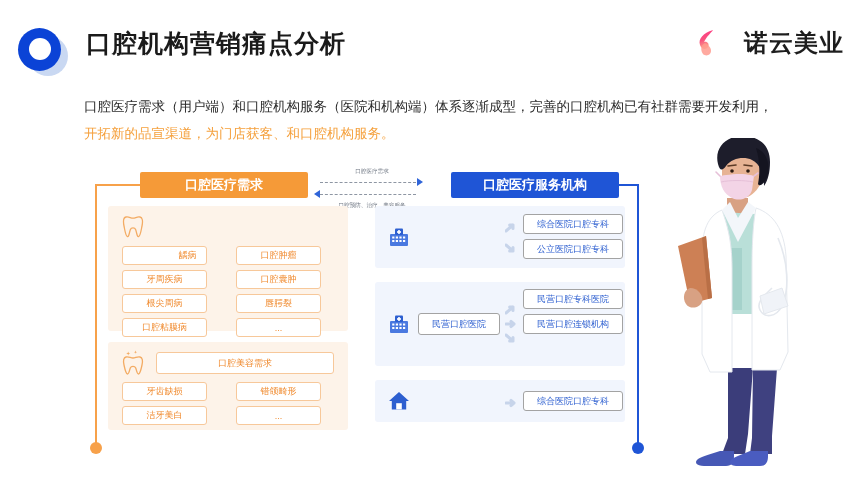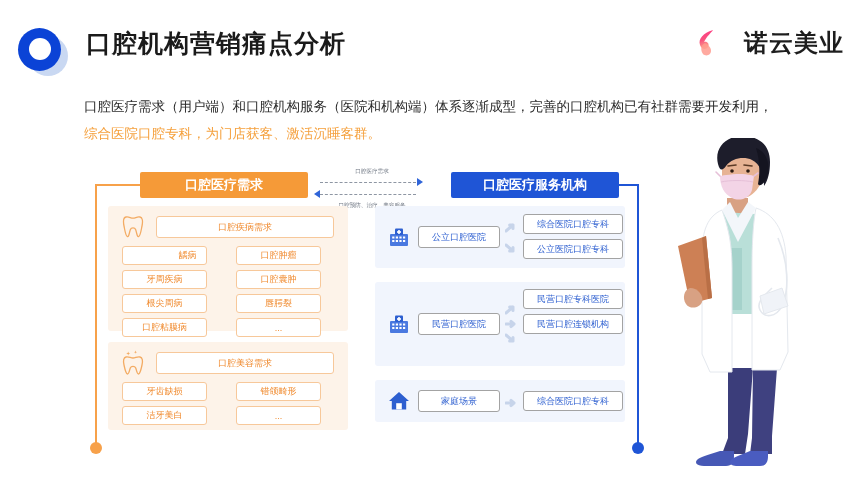--- a/index.html
+++ b/index.html
@@ -138,21 +138,21 @@
           </linearGradient>
         </defs>
         <path d="M18 2 C8 5, 3 11, 5 17 C6.5 21.5, 11 22, 13 19 C15 16, 12 13, 9 14 C12 8, 16 5, 18 2 Z" fill="url(#fg)"></path>
         <path d="M10 15 C6 17, 5 22, 8 26 C11 29, 16 27, 16 23 C16 19, 13 17, 10 15 Z" fill="#ff9b8f" opacity="0.85"></path>
       </svg>
     </div>
     <div class="brand-text">诺云美业</div>
   </div>
 
   <div class="subtitle">
-    <span>口腔医疗需求（用户端）和口腔机构服务（医院和机构端）体系逐渐成型，完善的口腔机构已有社群需要开发利用，</span><span class="hl">综合医院口腔专科，为门店获客、激活沉睡客群。</span>
+    <span>口腔医疗需求（用户端）和口腔机构服务（医院和机构端）体系逐渐成型，完善的口腔机构已有社群需要开发利用，</span><span class="hl">开拓新的品宣渠道，为门店获客、和口腔机构服务。</span>
   </div>
 
   <div class="diagram">
 
     <div class="or-line-v"></div>
     <div class="or-line-h"></div>
     <div class="or-dot"></div>
 
     <div class="bl-line-v"></div>
     <div class="bl-line-h"></div>
@@ -169,21 +169,20 @@
       <div class="arrow-l"></div>
       <div class="conn-lbl conn-lbl-bot">口腔预防、治疗、美容服务</div>
     </div>
 
     <div class="panel-o panel-o-1">
       <div class="tooth-ico">
         <svg width="22" height="26" viewBox="0 0 22 26">
           <path d="M4 3 C1.5 3.5, 1 7, 2 12 C2.8 16, 3.6 22, 5.4 22.6 C7 23, 7.4 18, 8.4 15.4 C9.2 13.4, 12.8 13.4, 13.6 15.4 C14.6 18, 15 23, 16.6 22.6 C18.4 22, 19.2 16, 20 12 C21 7, 20.5 3.5, 18 3 C15 2.4, 13.5 4.2, 11 4.2 C8.5 4.2, 7 2.4, 4 3 Z" fill="none" stroke="#f3ab63" stroke-width="1.3" stroke-linejoin="round"></path>
         </svg>
       </div>
-      <div class="chip chip-wide">口腔疾病需求</div>
       <div class="chip chip-s" style="left:14px;  top:40px;padding-left:46px;">龋病</div>
       <div class="chip chip-s" style="left:14px;  top:64px;">牙周疾病</div>
       <div class="chip chip-s" style="left:14px;  top:88px;">根尖周病</div>
       <div class="chip chip-s" style="left:14px;  top:112px;">口腔粘膜病</div>
       <div class="chip chip-s" style="left:128px; top:40px;">口腔肿瘤</div>
       <div class="chip chip-s" style="left:128px; top:64px;">口腔囊肿</div>
       <div class="chip chip-s" style="left:128px; top:88px;">唇腭裂</div>
       <div class="chip chip-s" style="left:128px; top:112px;">...</div>
     </div>
 
@@ -212,21 +211,20 @@
           <rect x="5.2" y="11.5" width="2.2" height="2" fill="#fff"></rect>
           <rect x="8.8" y="11.5" width="2.2" height="2" fill="#fff"></rect>
           <rect x="12.4" y="11.5" width="2.2" height="2" fill="#fff"></rect>
           <rect x="16" y="11.5" width="2.2" height="2" fill="#fff"></rect>
           <rect x="5.2" y="15" width="2.2" height="2" fill="#fff"></rect>
           <rect x="8.8" y="15" width="2.2" height="2" fill="#fff"></rect>
           <rect x="12.4" y="15" width="2.2" height="2" fill="#fff"></rect>
           <rect x="16" y="15" width="2.2" height="2" fill="#fff"></rect>
         </svg>
       </div>
-      <div class="bchip bchip-src" style="left:43px; top:20px;">公立口腔医院</div>
       <div class="garrow" style="left:130px; top:14px;">
         <svg width="14" height="12" viewBox="0 0 14 12">
             <path d="M1 9 L8 3 M8 3 L4.6 3 M8 3 L8 6.6" stroke="#c7d4ea" stroke-width="3" fill="none" stroke-linecap="round" stroke-linejoin="round"></path>
           </svg>
       </div>
       <div class="garrow" style="left:130px; top:34px;">
         <svg width="14" height="12" viewBox="0 0 14 12">
             <path d="M1 3 L8 9 M8 9 L4.6 9 M8 9 L8 5.4" stroke="#c7d4ea" stroke-width="3" fill="none" stroke-linecap="round" stroke-linejoin="round"></path>
           </svg>
       </div>
@@ -271,21 +269,20 @@
       <div class="bchip bchip-dst" style="left:148px; top:32px;">民营口腔连锁机构</div>
     </div>
 
     <div class="panel-b panel-b-3">
       <div class="bicon" style="left:12px; top:9px;">
         <svg width="24" height="24" viewBox="0 0 24 24">
           <path d="M12 3 L22 12 L19.2 12 L19.2 20.4 L4.8 20.4 L4.8 12 L2 12 Z" fill="#2d5fd0"></path>
           <path d="M9.2 20.4 L9.2 14.2 L14.8 14.2 L14.8 20.4 Z" fill="#ffffff"></path>
         </svg>
       </div>
-      <div class="bchip bchip-src" style="left:43px; top:10px;">家庭场景</div>
       <div class="garrow" style="left:130px; top:15px;">
         <svg width="14" height="12" viewBox="0 0 14 12">
             <path d="M1 6 L9 6 M9 6 L6 3.4 M9 6 L6 8.6" stroke="#c7d4ea" stroke-width="3" fill="none" stroke-linecap="round" stroke-linejoin="round"></path>
           </svg>
       </div>
       <div class="bchip bchip-dst" style="left:148px; top:11px;">综合医院口腔专科</div>
     </div>
 
   </div>
 

